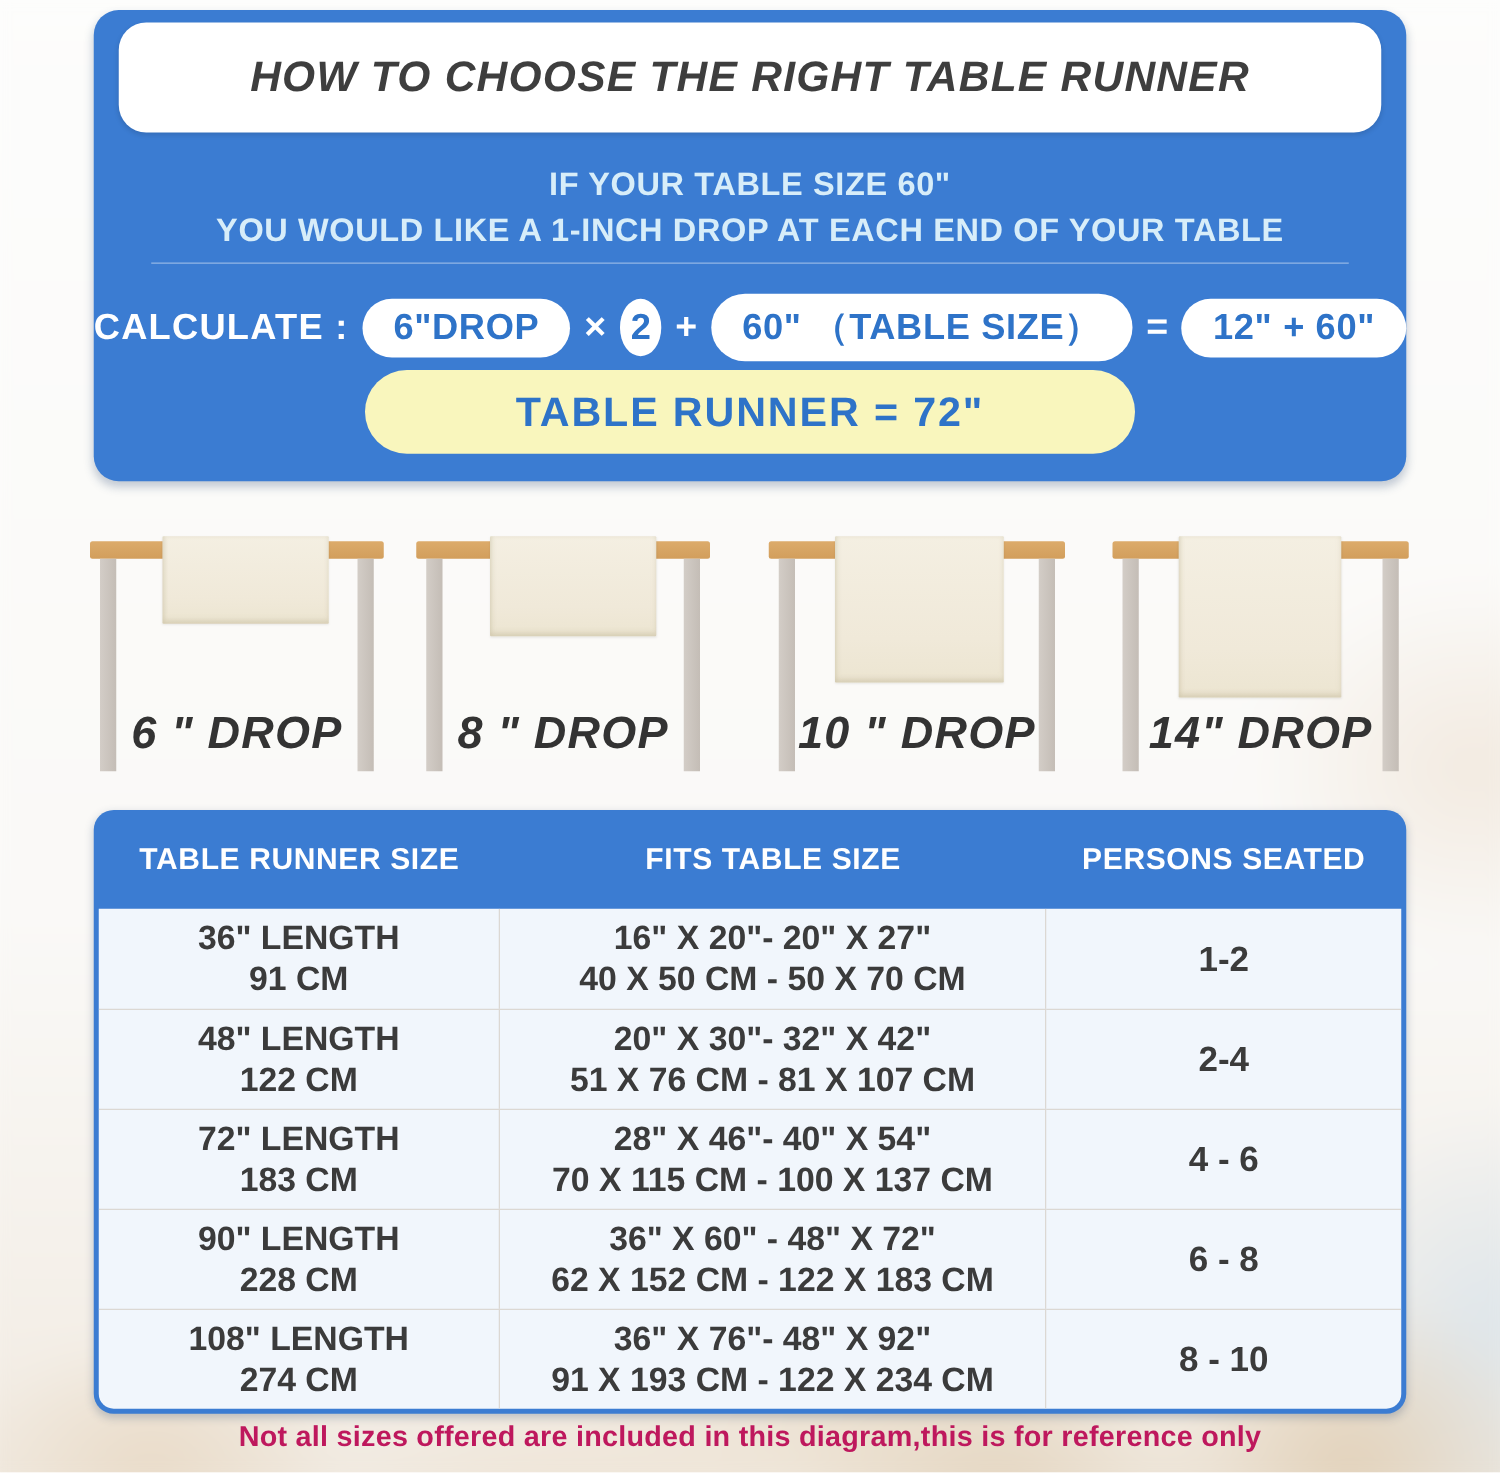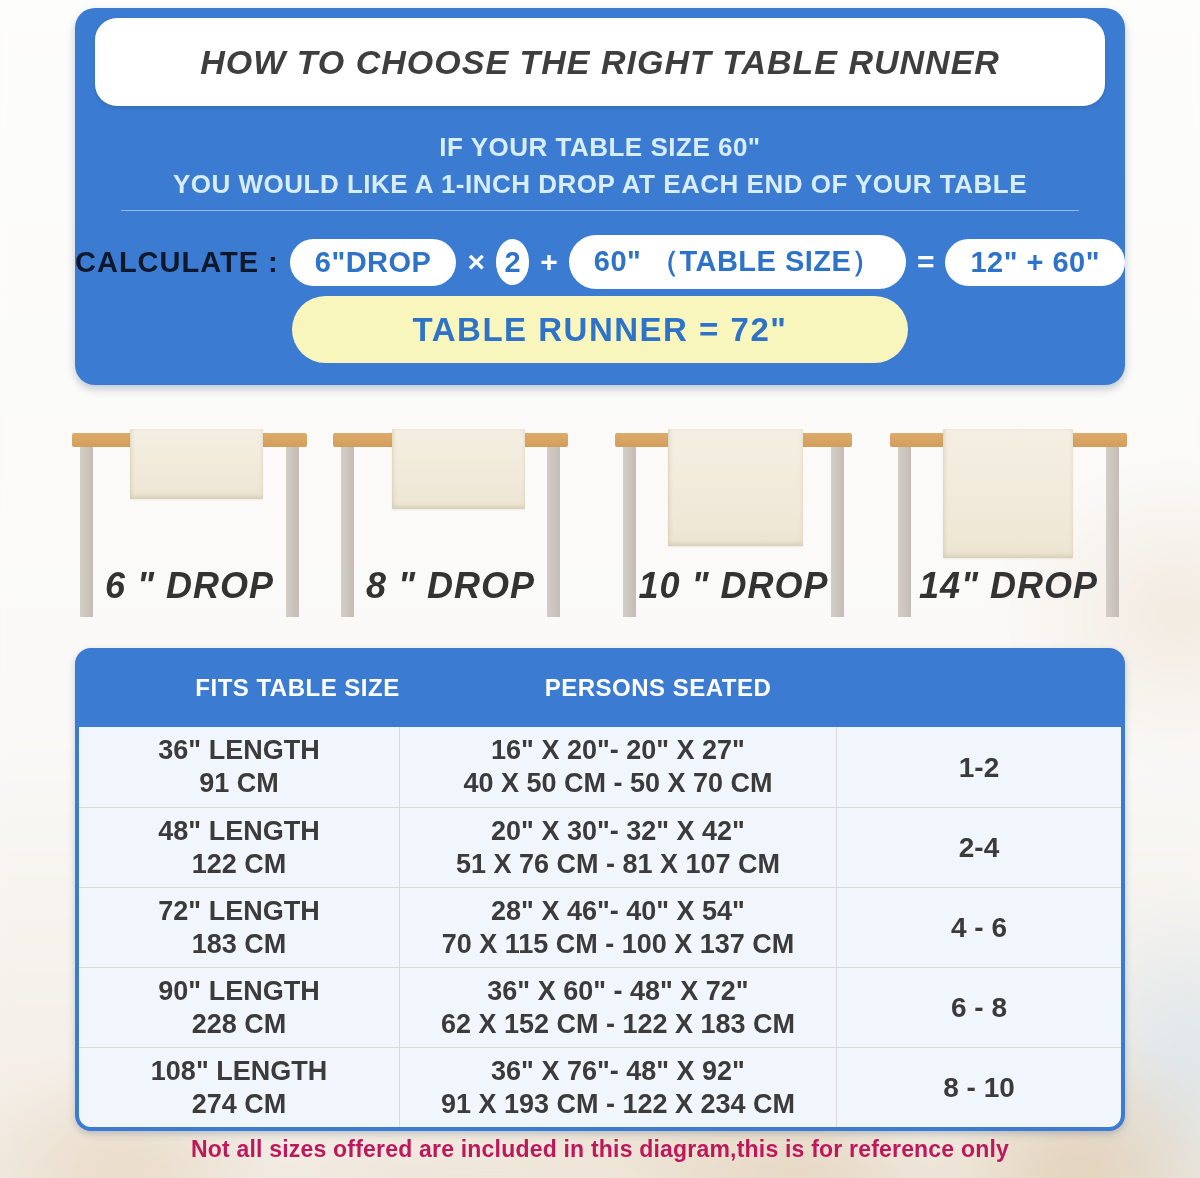--- a/index.html
+++ b/index.html
@@ -22,21 +22,21 @@
   .top-panel{position:absolute;left:75px;top:8px;width:1050px;height:377px;
     background:var(--blue,#3b7cd2);border-radius:20px;box-shadow:0 4px 8px rgba(40,70,110,.28);}
   .title-banner{position:absolute;left:20px;right:20px;top:10px;height:88px;background:#fff;
     border-radius:22px;display:flex;align-items:center;justify-content:center;box-shadow:0 2px 4px rgba(0,0,0,.12);}
   .title-banner span{font-size:34px;font-weight:700;font-style:italic;letter-spacing:1px;color:#3e3e3e;white-space:nowrap;}
   .subtitle{position:absolute;left:0;right:0;text-align:center;color:#d7edf9;font-weight:700;letter-spacing:.5px;}
   .subtitle.s1{top:124px;font-size:26px;}
   .subtitle.s2{top:161px;font-size:26px;}
   .divider{position:absolute;left:46px;right:46px;top:202px;height:1px;background:rgba(255,255,255,.45);}
   .calc-row{position:absolute;left:0;right:0;top:227px;height:54px;display:flex;align-items:center;justify-content:center;gap:11px;}
-  .calc-label{color:#0f172a;font-size:29px;font-weight:700;letter-spacing:1px;white-space:nowrap;}
+  .calc-label{color:#ffffff;font-size:29px;font-weight:700;letter-spacing:1px;white-space:nowrap;}
   .pill{background:#fff;color:var(--accent-text,#2e73c8);font-size:29px;font-weight:700;letter-spacing:.5px;
     padding:7px 25px;border-radius:28px;white-space:nowrap;}
   .op{color:#fff;font-size:30px;font-weight:700;}
   .circle{background:#fff;color:var(--accent-text,#2e73c8);width:46px;height:46px;border-radius:50%;
     display:flex;align-items:center;justify-content:center;font-size:29px;font-weight:700;}
   .result-pill{position:absolute;left:50%;transform:translateX(-50%);top:288px;width:616px;height:67px;
     background:var(--yellow,#f9f6bd);border-radius:34px;display:flex;align-items:center;justify-content:center;}
   .result-pill span{color:var(--accent-text,#2e73c8);font-size:33px;font-weight:700;letter-spacing:1.5px;white-space:nowrap;}
 
   
@@ -126,20 +126,21 @@
   <div class="fig f4">
     <div class="top"></div>
     <div class="leg l"></div>
     <div class="leg r"></div>
     <div class="runner"></div>
     <div class="drop-label">14" DROP</div>
   </div>
 
   <div class="size-panel">
     <div class="size-header">
+      <div class="hcell c1">TABLE RUNNER SIZE</div>
       <div class="hcell c2">FITS TABLE SIZE</div>
       <div class="hcell c3">PERSONS SEATED</div>
     </div>
     <div class="size-body">
 
       <div class="cell v">
         <span>36" LENGTH</span>
         <span>91 CM</span>
       </div>
       <div class="cell v">

